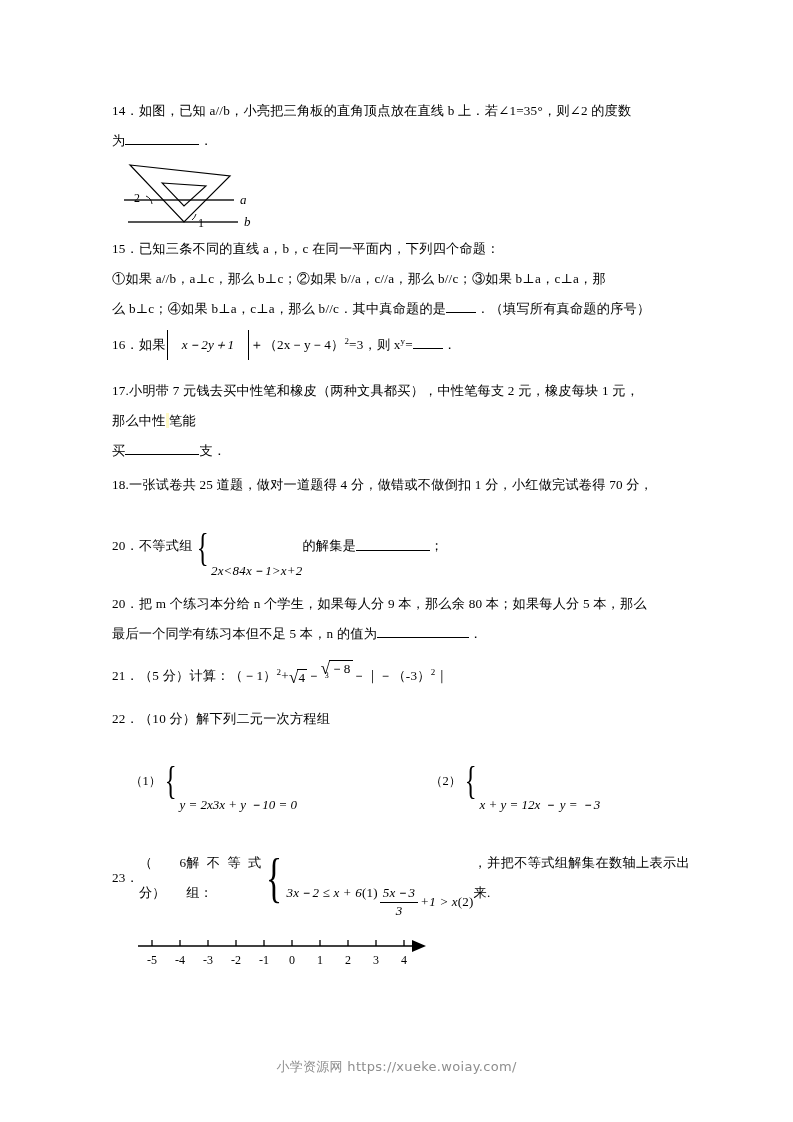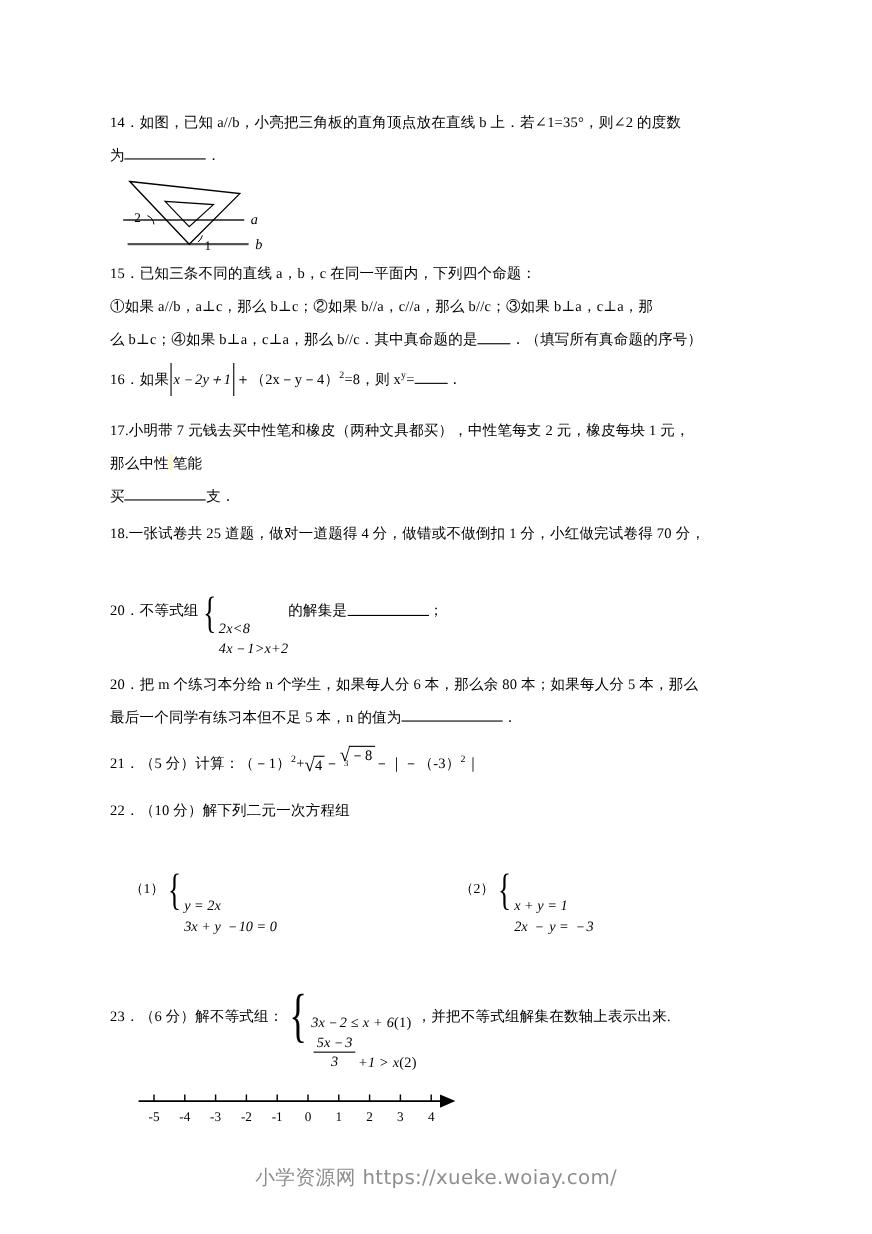--- a/index.html
+++ b/index.html
@@ -16,21 +16,21 @@
     overflow: hidden;
   }
   .page {
     position: absolute;
     left: 0; top: 0;
     width: 793px;
     height: 1122px;
   }
   .content {
     position: absolute;
-    left: 100px;
+    left: 112px;
     top: 96px;
     width: 578px;
   }
   .q {
     font-size: 13.2px;
     line-height: 30px;
     text-align: justify;
     margin: 0 0 0 0;
     letter-spacing: 0.2px;
   }
@@ -66,21 +66,21 @@
   .brace {
     font-size: 40px;
     font-weight: 300;
     line-height: 0.8;
     transform: scaleX(0.62);
     display: inline-block;
     font-family: "Liberation Serif", serif;
   }
   .sys-rows {
     display: inline-flex;
-    flex-direction: column;
+    flex-direction: row;
     justify-content: center;
     margin-left: -1px;
     margin-top: 48px;
   }
   .sys-rows .row {
     white-space: nowrap;
     padding: 1px 0;
     font-family: "Liberation Serif", serif;
   }
   .sys-tall .brace { font-size: 54px; }
@@ -125,21 +125,21 @@
     width: 300px;
     height: 42px;
   }
 
   .footer {
     position: absolute;
     left: 0;
     top: 1058px;
     width: 793px;
     text-align: center;
-    font-size: 18px;
+    font-size: 13px;
     color: #8e8e8e;
     font-family: "DejaVu Sans", sans-serif;
     letter-spacing: 0.3px;
   }
   .eqnum { font-size: 12.5px; }
   .row-2col {
     display: flex;
     align-items: flex-start;
   }
   .col-left { width: 300px; display: flex; align-items: center; }
@@ -185,21 +185,21 @@
       <span>15．</span><span>已知三条不同的直线 a，b，c 在同一平面内，下列四个命题：</span>
     </div>
     <div class="q">
       <span>①如果 a//b，a⊥c，那么 b⊥c；②如果 b//a，c//a，那么 b//c；③如果 b⊥a，c⊥a，那</span>
     </div>
     <div class="q">
       <span>么 b⊥c；④如果 b⊥a，c⊥a，那么 b//c．其中真命题的是</span><span class="blank blank-sm"></span><span>．（填写所有真命题的序号）</span>
     </div>
 
     <div class="q" style="margin-top:2px;">
-      <span>16．</span><span>如果</span><span style="display:inline-block;border-left:1px solid #000;border-right:1px solid #000;padding:0 2px;margin:0 1px;" class="math-i">x－2y＋1</span><span>＋（2x－y－4）</span><sup>2</sup><span>=8，则 x</span><sup>y</sup><span>=</span><span class="blank blank-sm"></span><span>．</span>
+      <span>16．</span><span>如果</span><span style="display:inline-block;border-left:1px solid #000;border-right:1px solid #000;padding:0 14px;margin:0 1px;" class="math-i">x－2y＋1</span><span>＋（2x－y－4）</span><sup>2</sup><span>=3，则 x</span><sup>y</sup><span>=</span><span class="blank blank-sm"></span><span>．</span>
     </div>
 
     <div class="q" style="margin-top:16px;">
       <span>17.</span><span>小明带 7 元钱去买中性笔和橡皮（两种文具都买），中性笔每支 2 元，橡皮每块 1 元，</span>
     </div>
     <div class="q">
       <span>那么中性</span><span class="hl"> </span><span>笔能</span>
     </div>
     <div class="q">
       <span>买</span><span class="blank blank-lg"></span><span>支．</span>
@@ -213,21 +213,21 @@
       <span>20．</span><span>不等式组</span><span class="sys">
           <span class="brace">{</span>
           <span class="sys-rows">
             <span class="row math-i">2x&lt;8</span>
             <span class="row math-i">4x－1&gt;x+2</span>
           </span>
         </span><span>的解集是</span><span class="blank blank-lg"></span><span>；</span>
     </div>
 
     <div class="q" style="margin-top:8px;">
-      <span>20．</span><span>把 m 个练习本分给 n 个学生，如果每人分 6 本，那么余 80 本；如果每人分 5 本，那么</span>
+      <span>20．</span><span>把 m 个练习本分给 n 个学生，如果每人分 9 本，那么余 80 本；如果每人分 5 本，那么</span>
     </div>
     <div class="q">
       <span>最后一个同学有练习本但不足 5 本，n 的值为</span><span class="blank blank-xl"></span><span>．</span>
     </div>
 
 
     <div class="q" style="margin-top:6px; line-height:34px;">
       <span>21．</span><span>（5 分）</span><span>计算：</span><span>（－1）</span><sup>2</sup><span>+</span><span class="sqrt">
           <span class="sign">√</span>
           <span class="rad">4</span>
@@ -266,21 +266,21 @@
     </div>
 
     <div class="q q23-line" style="margin-top:22px;">
       <span>23．</span>
         <span>（6 分）</span>
         <span>解不等式组：</span>
       <span class="sys sys-tall">
         <span class="brace">{</span>
         <span class="sys-rows">
           <span class="row"><span class="math-i">3x－2 ≤ x + 6</span><span>(1)</span></span>
-          <span class="row" style="display:flex;align-items:flex-end;">
+          <span class="row" style="display:flex;align-items:center;">
             <span class="frac">
               <span class="num math-i">5x－3</span>
               <span class="den math-i">3</span>
             </span>
             <span class="math-i">+1 &gt; x</span>
               <span>(2)</span>
           </span>
         </span>
       </span>
       <span>，并把不等式组解集在数轴上表示出来.</span>

